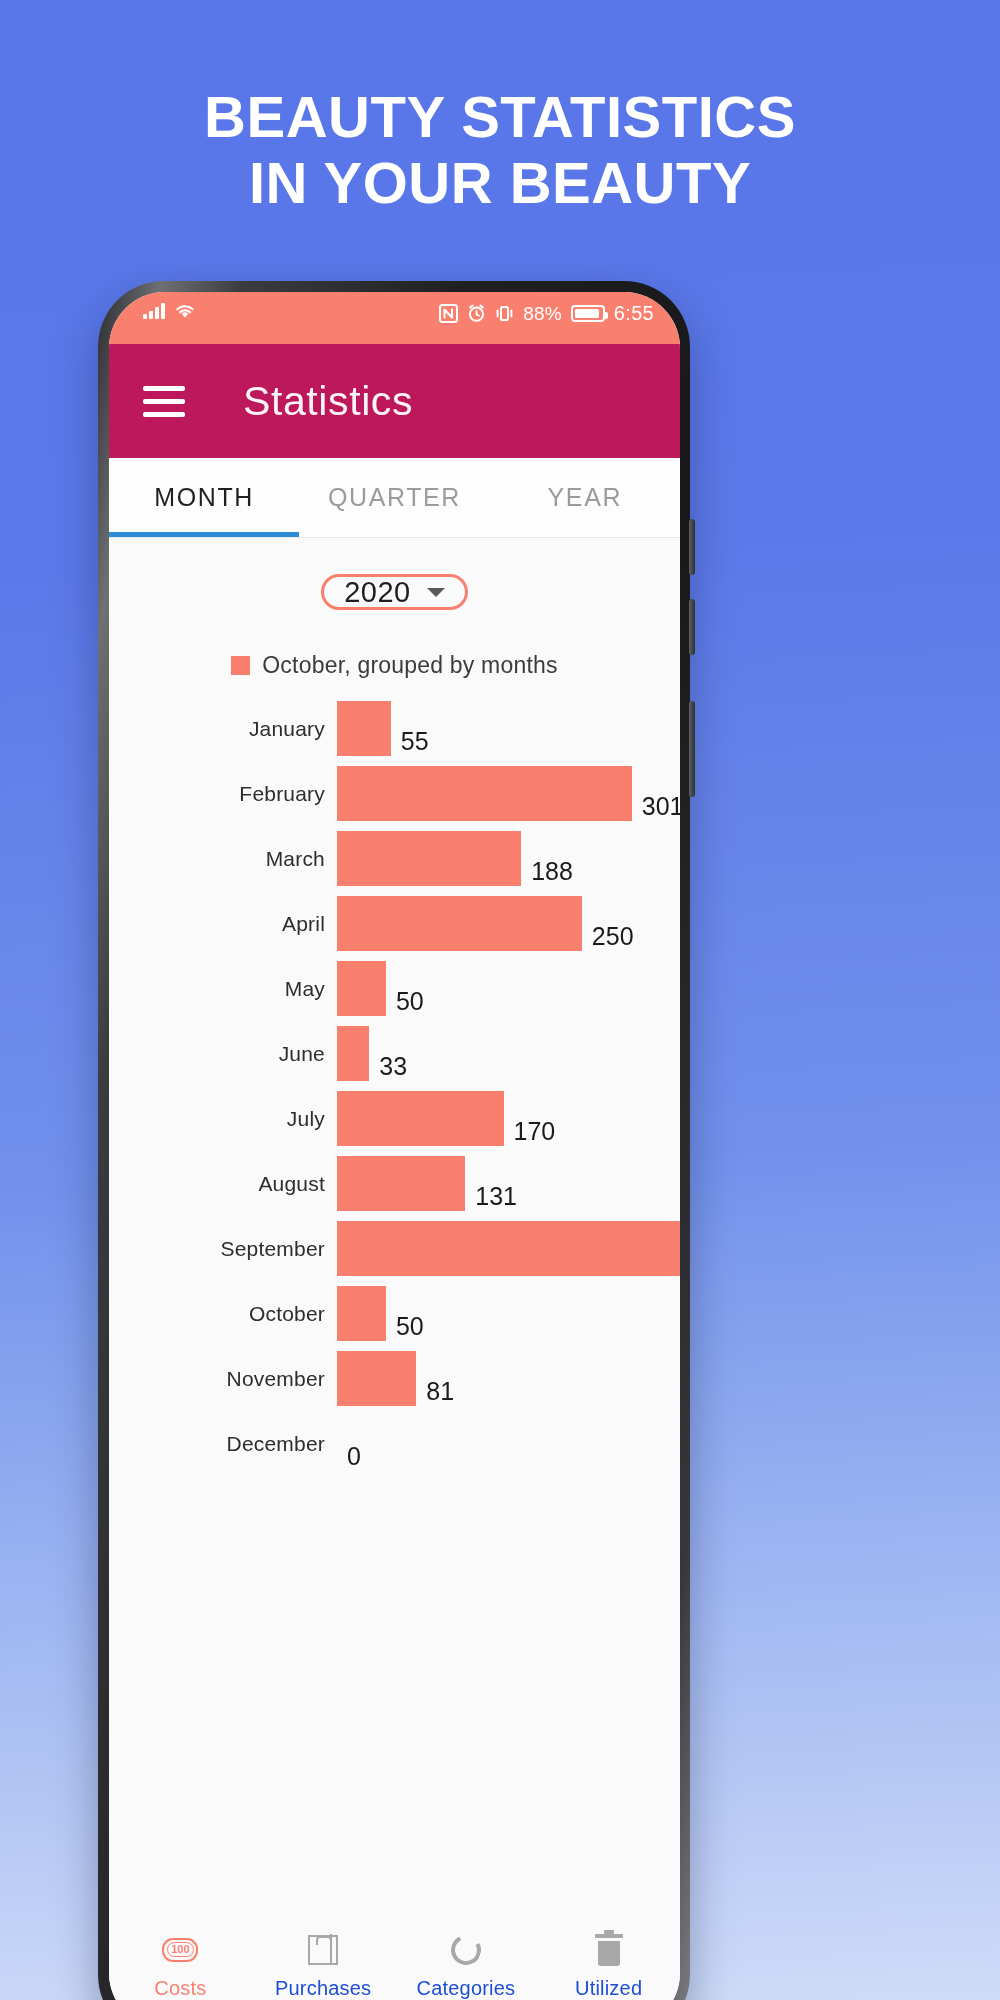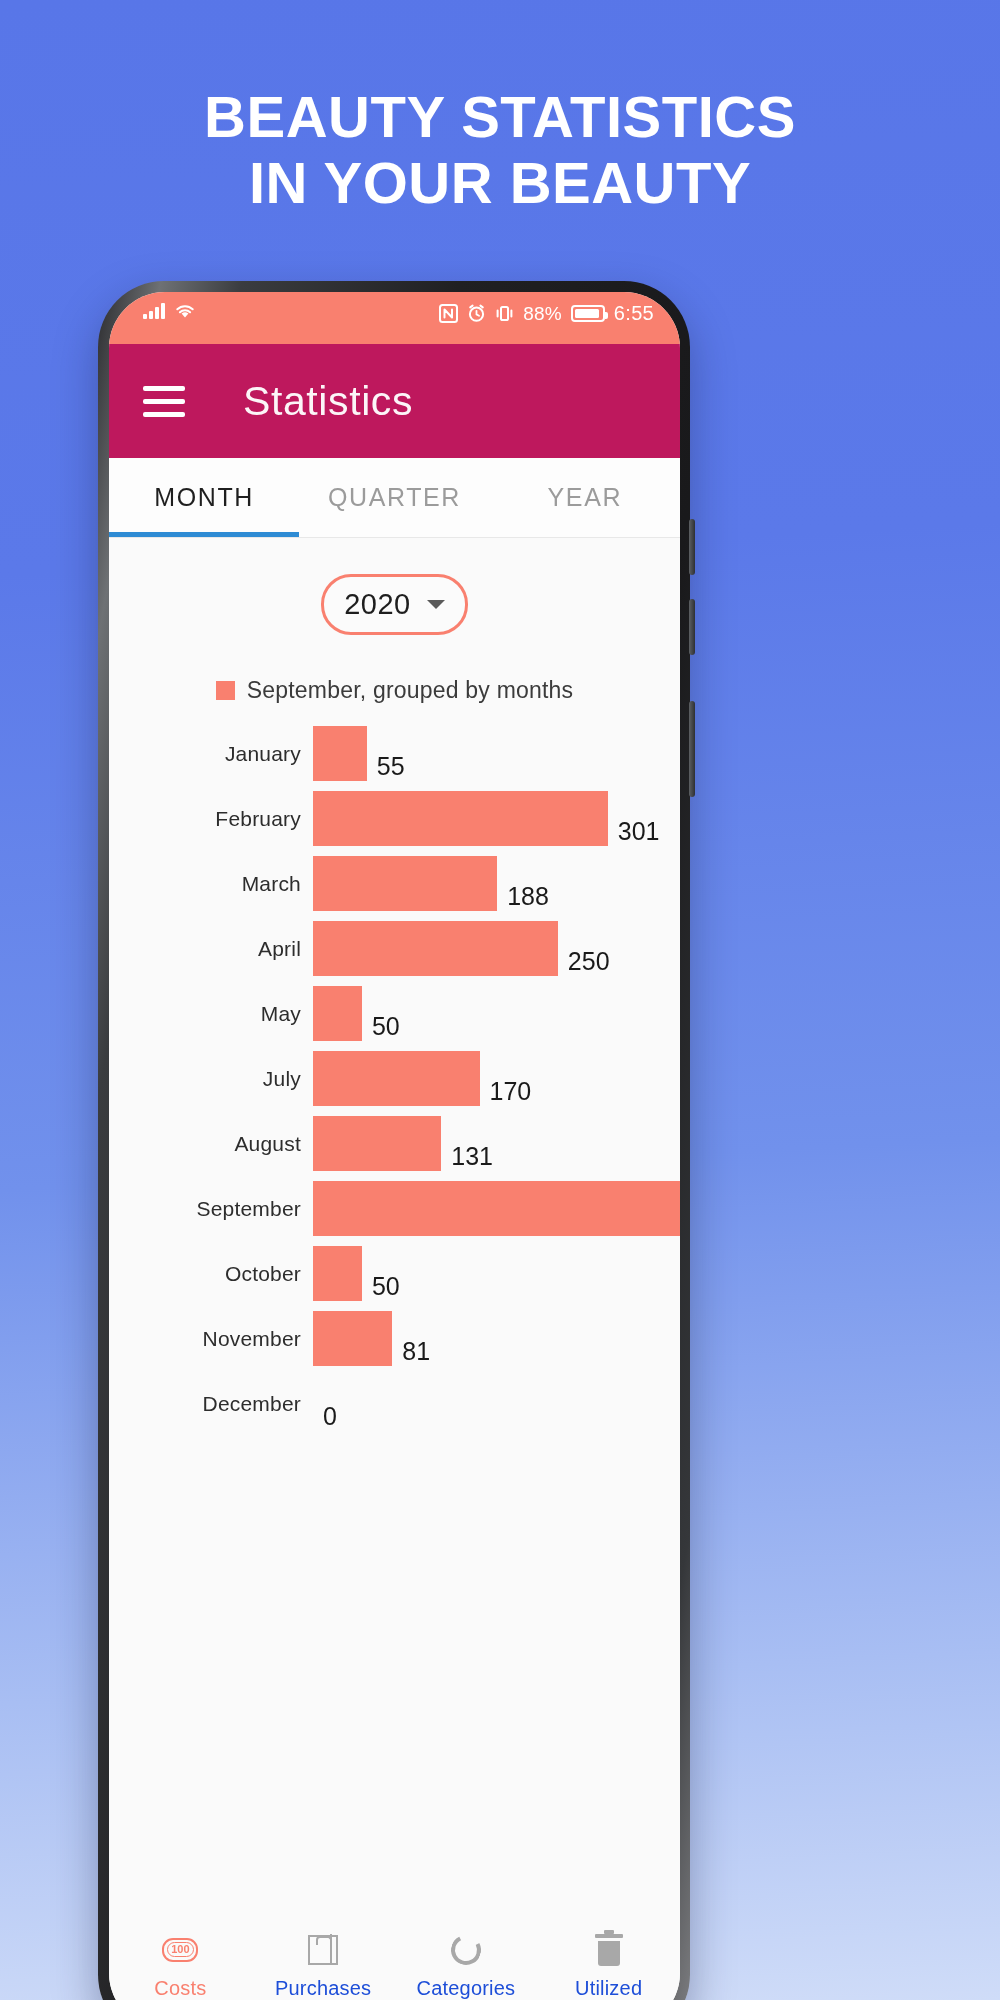--- a/index.html
+++ b/index.html
@@ -147,21 +147,21 @@
     flex: 1 1 auto;
     background: #fafafa;
     display: flex;
     flex-direction: column;
     padding-top: 36px;
     overflow: hidden;
   }
   .year-row { display: flex; justify-content: center; }
   .year-select {
     min-width: 132px;
-    height: 61px;
+    height: 36px;
     border: 3px solid #f9806f;
     border-radius: 30px;
     background: #fbfbfb;
     display: flex;
     align-items: center;
     justify-content: center;
     gap: 16px;
     padding: 0 20px;
     cursor: pointer;
   }
@@ -183,20 +183,21 @@
   .legend-swatch { width: 19px; height: 19px; background: #f9806f; display: block; }
   .legend-label { font-size: 23px; color: #3b3b3b; letter-spacing: .2px; }
 
   .chart {
     margin-top: 22px;
     padding: 0 16px 0 0;
     display: flex;
     flex-direction: column;
     gap: 10px;
     flex: 1 1 auto;
+    margin-left: 24px;
   }
   .row { display: flex; align-items: center; height: 55px; }
   .row-label {
     width: 204px;
     text-align: right;
     padding-right: 12px;
     font-size: 21px;
     color: #2d2d2d;
     letter-spacing: .2px;
     flex: 0 0 auto;
@@ -356,21 +357,21 @@
 
       <div class="year-row">
         <div class="year-select">
           <span class="year-value">2020</span>
           <span class="caret"></span>
         </div>
       </div>
 
       <div class="legend">
         <span class="legend-swatch"></span>
-        <span class="legend-label">September, grouped by months</span>
+        <span class="legend-label">October, grouped by months</span>
       </div>
 
       <div class="chart" id="chart">
           <div class="row">
             <div class="row-label">January</div>
             <div class="bar-wrap">
               <div class="bar" style="width: 53.8689px;"></div>
               <div class="bar-value">55</div>
             </div>
           </div>
@@ -393,20 +394,27 @@
             <div class="bar-wrap">
               <div class="bar" style="width: 244.859px;"></div>
               <div class="bar-value">250</div>
             </div>
           </div>
           <div class="row">
             <div class="row-label">May</div>
             <div class="bar-wrap">
               <div class="bar" style="width: 48.9717px;"></div>
               <div class="bar-value">50</div>
+            </div>
+          </div>
+          <div class="row">
+            <div class="row-label">June</div>
+            <div class="bar-wrap">
+              <div class="bar" style="width: 32.3213px;"></div>
+              <div class="bar-value">33</div>
             </div>
           </div>
           <div class="row">
             <div class="row-label">July</div>
             <div class="bar-wrap">
               <div class="bar" style="width: 166.504px;"></div>
               <div class="bar-value">170</div>
             </div>
           </div>
           <div class="row">

